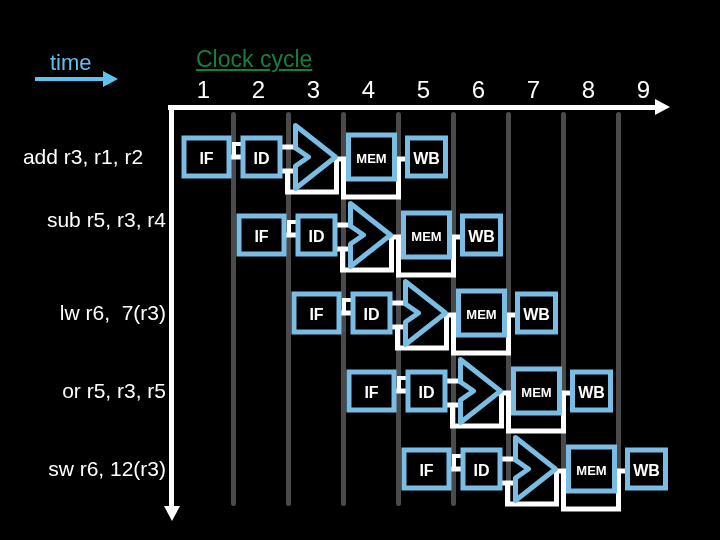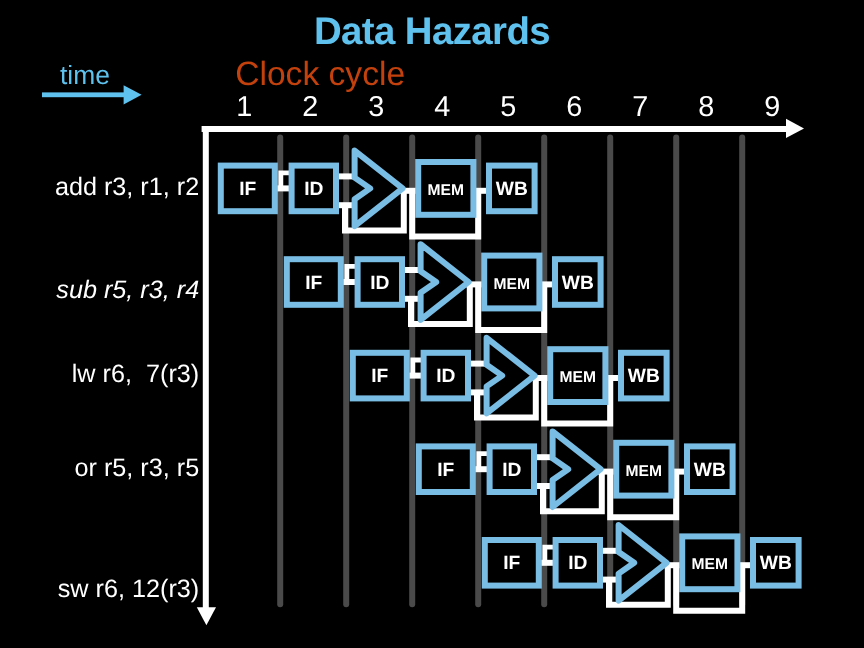--- a/index.html
+++ b/index.html
@@ -12,21 +12,21 @@
     font-size:32px;font-weight:bold;letter-spacing:-0.5px;color:#5fc2ee;margin:0;
   }
   #time-label{
     position:absolute;left:50px;top:50px;font-size:22px;color:#5fc2ee;
   }
   #time-arrow-bar{position:absolute;left:35px;top:77px;width:69px;height:4px;background:#5fc2ee;}
   #time-arrow-head{
     position:absolute;left:103px;top:71px;width:0;height:0;
     border-left:15px solid #5fc2ee;border-top:8px solid transparent;border-bottom:8px solid transparent;
   }
-  #clock-label{position:absolute;left:196px;top:46px;font-size:28px;color:#c2410c;}
+  #clock-label{position:absolute;left:196px;top:46px;font-size:23px;color:#15803d;text-decoration:underline;}
   .cycle-number{
     position:absolute;top:76px;width:40px;text-align:center;font-size:24px;color:#fff;
   }
   #clock-axis-line{position:absolute;left:168px;top:105px;width:490px;height:5px;background:#fff;}
   #clock-axis-arrowhead{
     position:absolute;left:655px;top:99px;width:0;height:0;
     border-left:15px solid #fff;border-top:8px solid transparent;border-bottom:8px solid transparent;
   }
   #time-axis-line{position:absolute;left:169px;top:105px;width:5px;height:402px;background:#fff;}
   #time-axis-arrowhead{
@@ -40,21 +40,20 @@
     position:absolute;left:0;width:166px;text-align:right;font-size:21px;color:#fff;
     transform:translateY(-52%);white-space:pre;
   }
   #pipeline-diagram{position:absolute;left:0;top:0;}
 </style>
 </head>
 <body>
 
 <div id="stage">
 
-  <h1 id="slide-title">Data Hazards</h1>
 
   <div id="time-label">time</div>
   <div id="time-arrow-bar"></div>
   <div id="time-arrow-head"></div>
 
   <div id="clock-label">Clock cycle</div>
 
   <div id="cycle-numbers">
       <div class="cycle-number" style="left: 183.5px;">1</div>
       <div class="cycle-number" style="left: 238.5px;">2</div>
@@ -77,25 +76,25 @@
       <div class="cycle-gridline" style="left: 561px; background: rgb(74, 74, 74);"></div>
       <div class="cycle-gridline" style="left: 616px; background: rgb(74, 74, 74);"></div>
     </div>
 
   <div id="clock-axis-line"></div>
   <div id="clock-axis-arrowhead"></div>
   <div id="time-axis-line"></div>
   <div id="time-axis-arrowhead"></div>
 
   <div id="instruction-labels">
-      <div class="instruction-label" style="top: 157px;">add r3, r1, r2</div>
-      <div class="instruction-label" style="top: 243px; font-style: italic;">sub r5, r3, r4</div>
+      <div class="instruction-label" style="top: 157px; text-align: center;">add r3, r1, r2</div>
+      <div class="instruction-label" style="top: 220px;">sub r5, r3, r4</div>
       <div class="instruction-label" style="top: 313px;">lw r6,  7(r3)</div>
       <div class="instruction-label" style="top: 391px;">or r5, r3, r5</div>
-      <div class="instruction-label" style="top: 492px;">sw r6, 12(r3)</div>
+      <div class="instruction-label" style="top: 469px;">sw r6, 12(r3)</div>
     </div>
 
   <svg id="pipeline-diagram" width="720" height="540" viewBox="0 0 720 540" xmlns="http://www.w3.org/2000/svg">
       <g>
         <polyline points="229,157 243,157" fill="none" stroke="#ffffff" stroke-width="5"></polyline>
         <polyline points="234,158 234,144 243,144 243,158" fill="none" stroke="#ffffff" stroke-width="4"></polyline>
         <polyline points="280,147 298.5,147" fill="none" stroke="#ffffff" stroke-width="5"></polyline>
         <polyline points="280,171 298.5,171" fill="none" stroke="#ffffff" stroke-width="5"></polyline>
         <polyline points="287.5,171 287.5,192 336.5,192 336.5,159" fill="none" stroke="#ffffff" stroke-width="5"></polyline>
         <polyline points="332.5,159 348.5,159" fill="none" stroke="#ffffff" stroke-width="5"></polyline>

